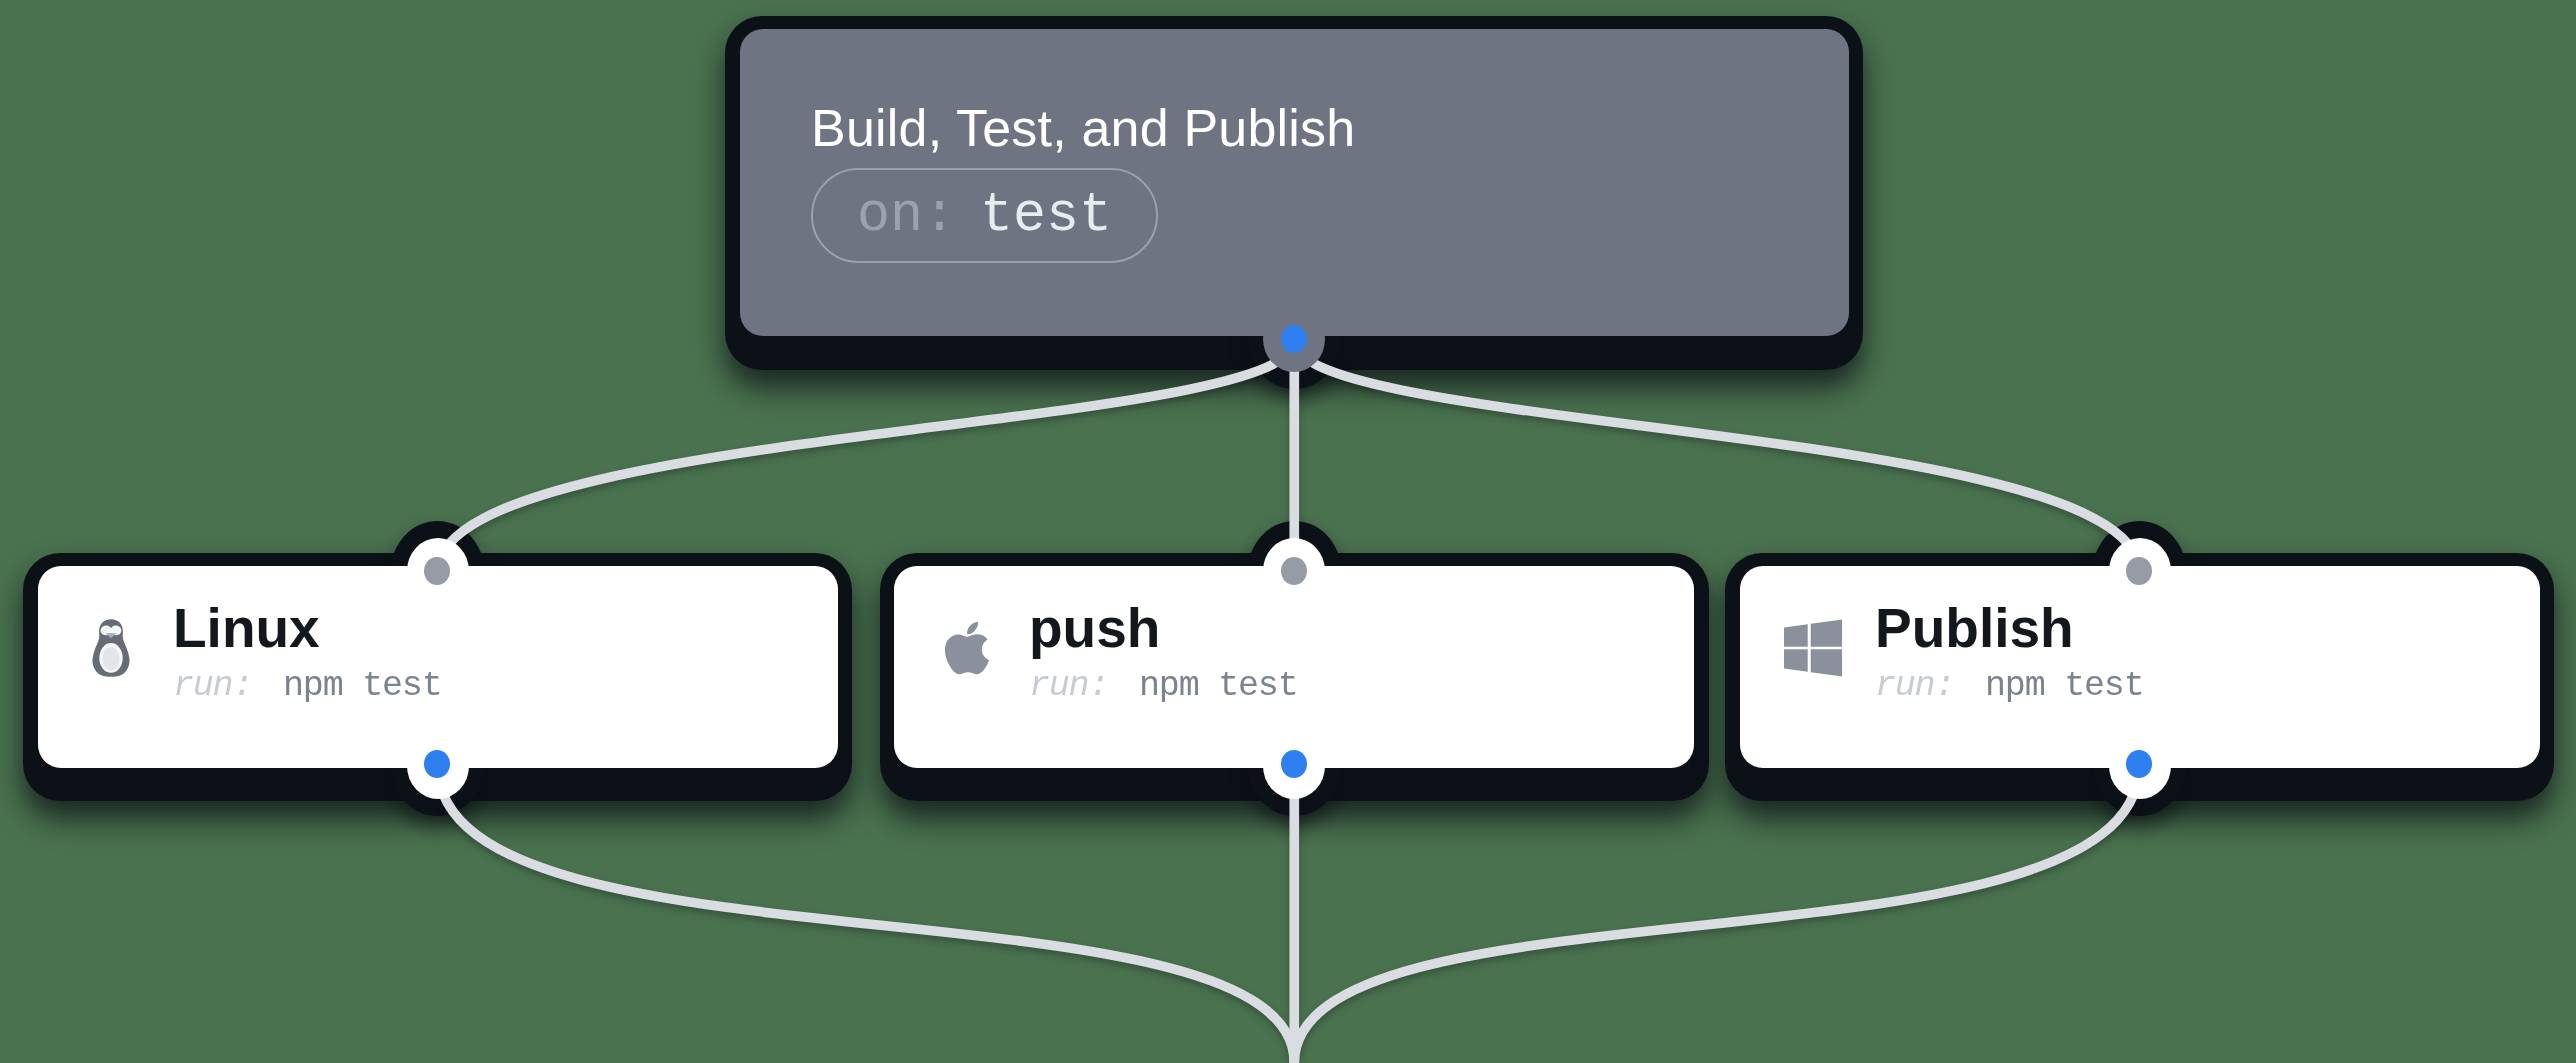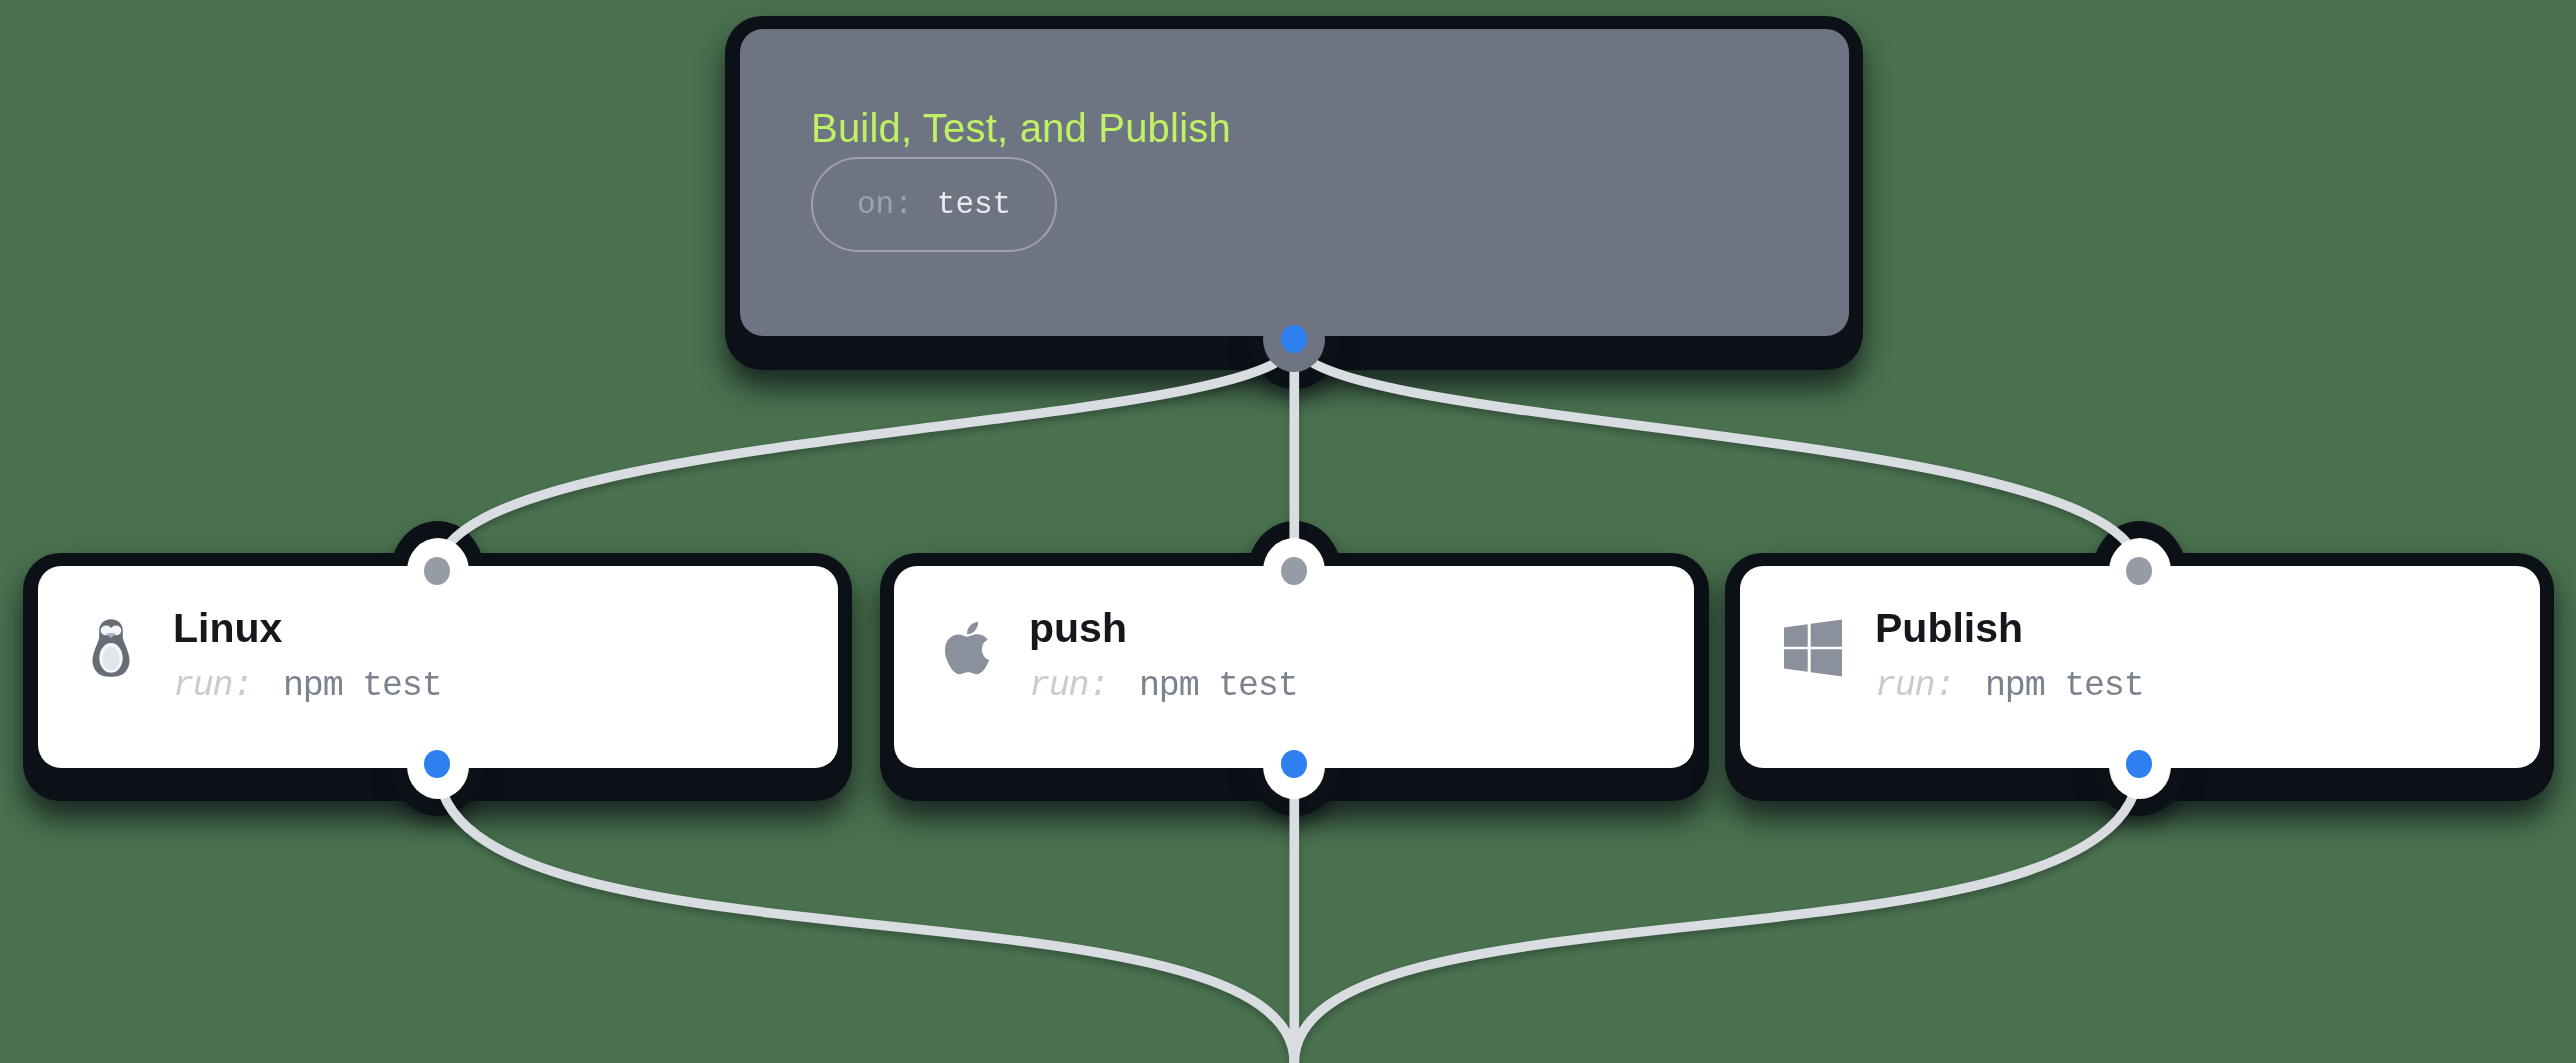--- a/index.html
+++ b/index.html
@@ -14,32 +14,32 @@
 
   
   .connectors{position:absolute;left:0;top:0;z-index:3;
               filter:drop-shadow(0 4.8px 3.9px rgba(9,13,18,.30));}
   .connectors path{fill:none;stroke:#d9dce1;stroke-width:10;stroke-linecap:round;}
 
   
   .card{position:absolute;z-index:4;border-radius:23px;box-sizing:border-box;}
   .trigger{left:740px;top:29px;width:1109px;height:307px;background:#6e7481;
            padding:71px 0 0 71px;}
-  .trigger-title{font-size:40px;line-height:56px;font-weight:500;color:#bef264;letter-spacing:0.2px;}
-  .badge{margin-top:1px;display:inline-flex;align-items:center;height:91px;padding:0 44px;
+  .trigger-title{font-size:52px;line-height:56px;font-weight:500;color:#ffffff;letter-spacing:0.2px;}
+  .badge{margin-top:12px;display:inline-flex;align-items:center;height:91px;padding:0 44px;
          border:2.9px solid rgba(243,246,249,.35);border-radius:48px;
-         font-family:"Liberation Mono","DejaVu Sans Mono",monospace;font-size:31px;}
+         font-family:"Liberation Mono","DejaVu Sans Mono",monospace;font-size:55px;}
   .badge .key{color:#9ba2ad;}
   .badge .val{color:#e9ecef;margin-left:24px;}
 
   .job{width:800px;height:202px;top:566px;background:#ffffff;}
   .job-linux{left:38px;} .job-macos{left:894px;} .job-windows{left:1740px;}
   .job .icon{position:absolute;left:42px;top:51px;width:62px;height:62px;
              display:flex;align-items:center;justify-content:center;}
-  .job .title{position:absolute;left:135px;top:37px;font-size:41px;line-height:50px;
+  .job .title{position:absolute;left:135px;top:37px;font-size:55px;line-height:50px;
               font-weight:600;color:#14181d;}
   .job .runline{position:absolute;left:135px;top:100px;white-space:nowrap;
                 font-family:"Liberation Mono","DejaVu Sans Mono",monospace;
                 font-size:35px;line-height:41px;letter-spacing:-1.2px;}
   .runline .key{color:#c7ccd2;font-style:italic;}
   .runline .cmd{color:#7b838e;margin-left:11px;}
 
   
   .notch{position:absolute;z-index:5;width:62px;height:66px;border-radius:50%;}
   .notch.light{background:#ffffff;}

